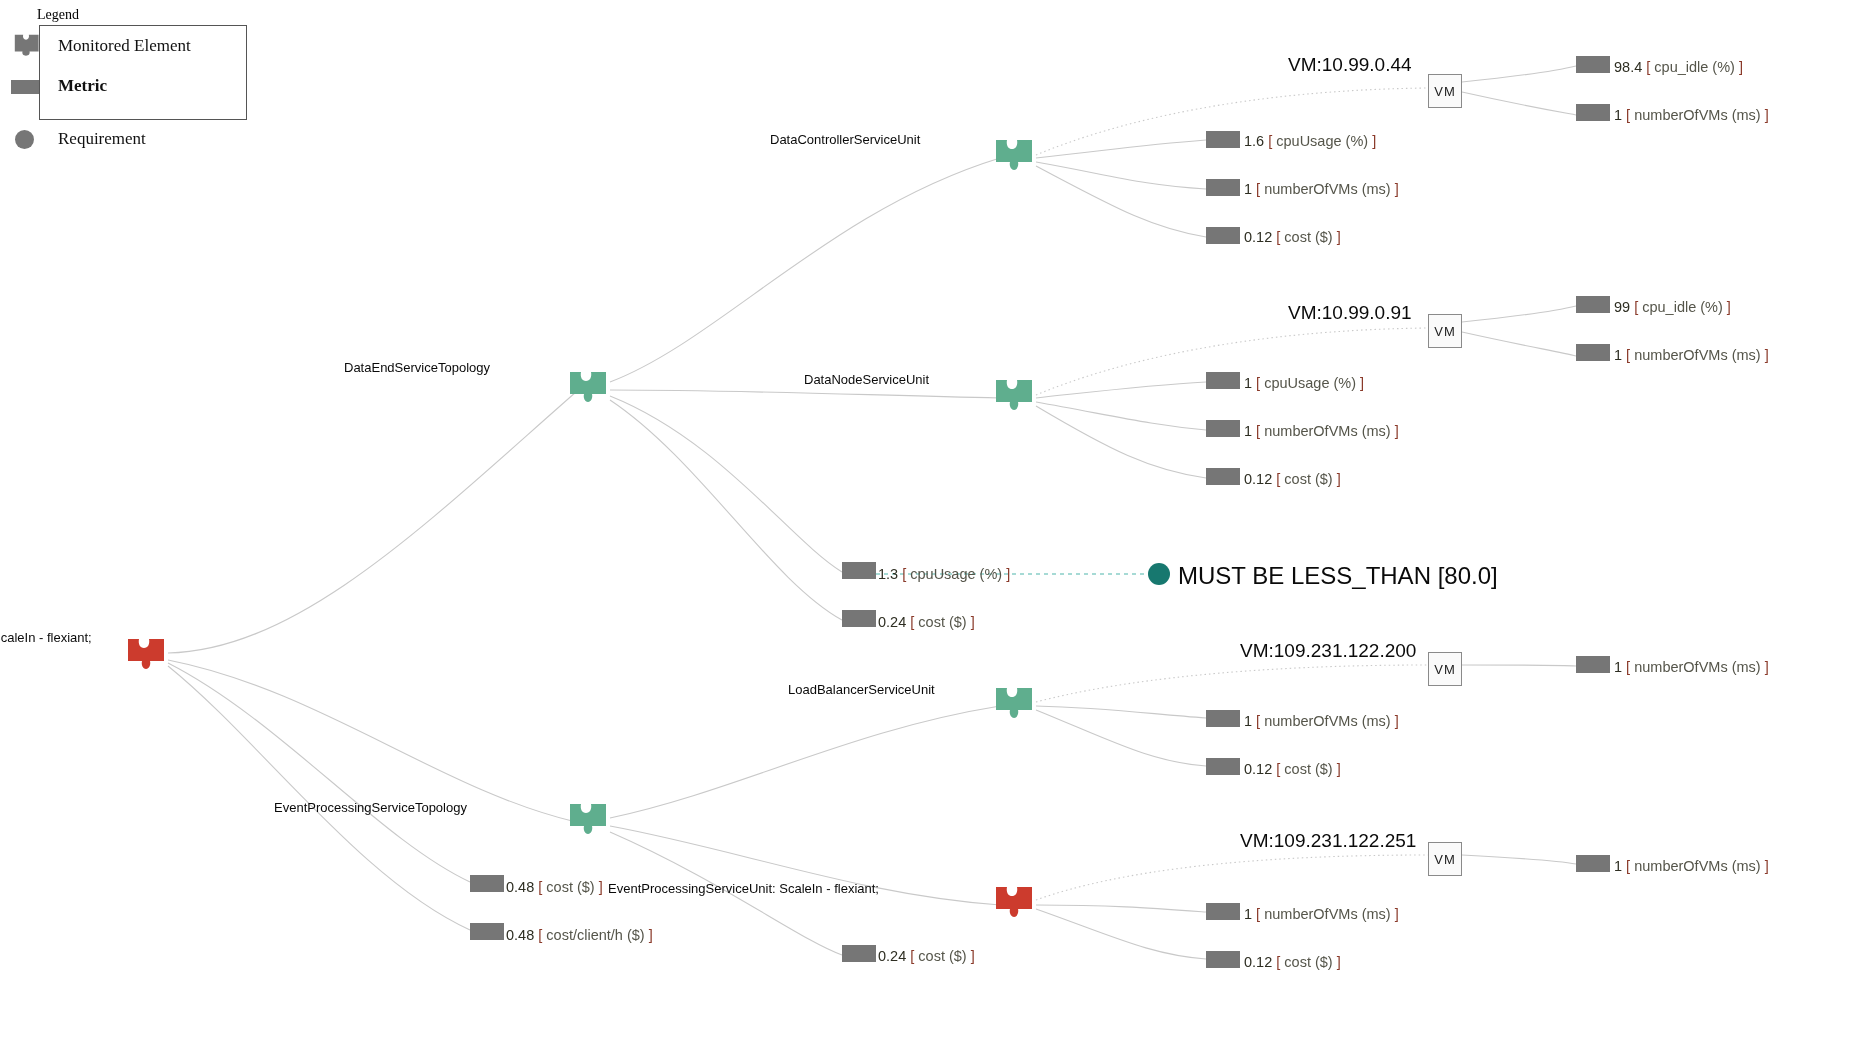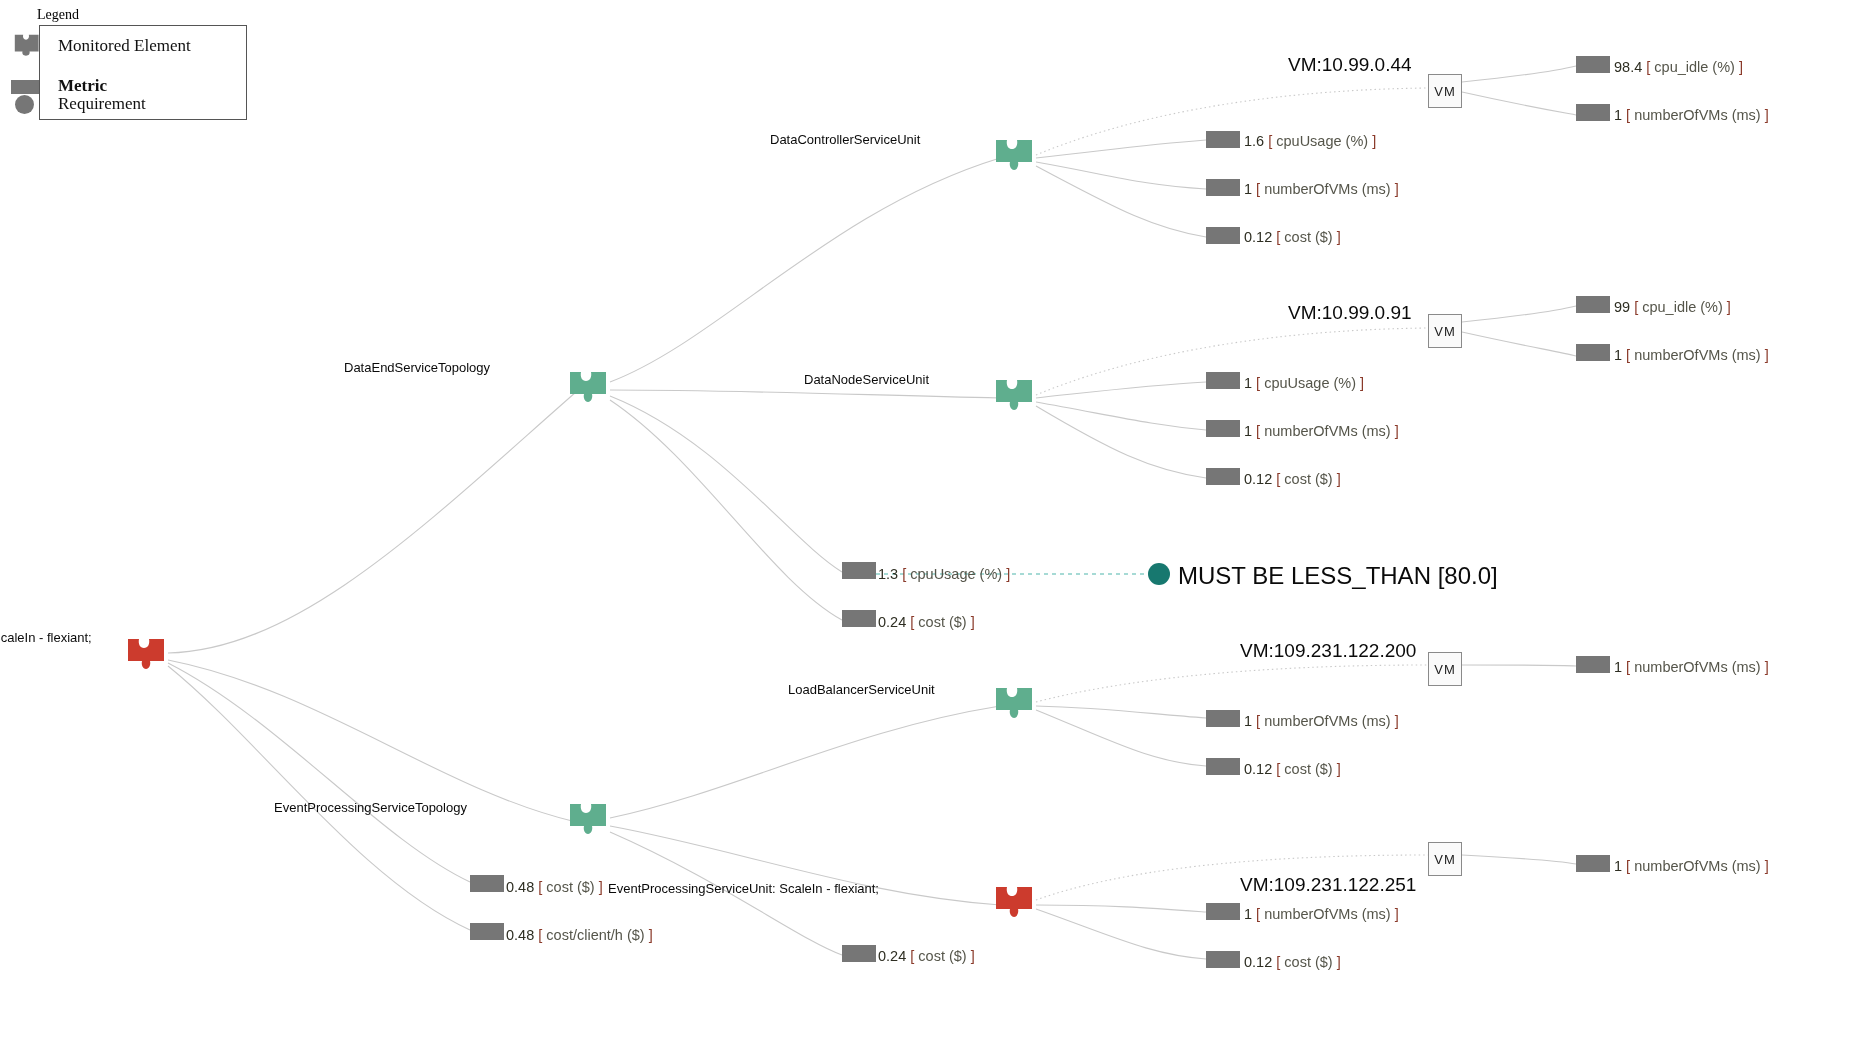--- a/index.html
+++ b/index.html
@@ -211,21 +211,21 @@
     <span class="legend-label">Monitored Element</span>
   </div>
 
   <div class="legend-row" style="top:72px;font-weight:bold;">
     <span style="display:inline-block;width:32px;height:28px;position:relative;">
       <span style="position:absolute;left:1px;top:8px;width:28px;height:14px;background:#767676;"></span>
     </span>
     <span class="legend-label">Metric</span>
   </div>
 
-  <div class="legend-row" style="top:90px;text-align:right;">
+  <div class="legend-row" style="top:125px;text-align:right;">
     <span style="display:inline-block;width:32px;height:28px;position:relative;">
       <span style="position:absolute;left:5px;top:5px;width:19px;height:19px;border-radius:50%;background:#767676;"></span>
     </span>
     <span class="legend-label">Requirement</span>
   </div>
 
   <div class="node-label" style="left:-8px; top:630px;">ScaleIn - flexiant;</div>
   <div class="puzzle" style="left:124px; top:635px;">
     <svg viewBox="0 0 44 40">
       <path fill="#cc3b2d" d="M4,4 L15,4 C14,9 16,13 20,13 C24,13 26,9 25,4 L40,4 L40,26 L26,26 C27,30 25,34 22,34 C19,34 17,30 18,26 L4,26 Z"></path>
@@ -276,21 +276,21 @@
 
   <div class="vm-label" style="left:1288px; top:54px;">VM:10.99.0.44</div>
   <div class="vm-node" style="left:1428px; top:74px;">VM</div>
 
   <div class="vm-label" style="left:1288px; top:294px;margin-top:8px;">VM:10.99.0.91</div>
   <div class="vm-node" style="left:1428px; top:314px;">VM</div>
 
   <div class="vm-label" style="left:1240px; top:640px;">VM:109.231.122.200</div>
   <div class="vm-node" style="left:1428px; top:652px;">VM</div>
 
-  <div class="vm-label" style="left:1240px; top:830px;margin-top:44px;">VM:109.231.122.251</div>
+  <div class="vm-label" style="left:1240px; top:830px;">VM:109.231.122.251</div>
   <div class="vm-node" style="left:1428px; top:842px;">VM</div>
 
   <div class="metric-node" style="left:1206px; top:131px;"></div>
   <div class="metric-label" style="left:1244px; top:133px;">
     <span class="mval">1.6</span><span class="mbr"> [ </span><span class="mname">cpuUsage (%)</span><span class="mbr"> ]</span>
   </div>
 
   <div class="metric-node" style="left:1206px; top:179px;"></div>
   <div class="metric-label" style="left:1244px; top:181px;">
     <span class="mval">1</span><span class="mbr"> [ </span><span class="mname">numberOfVMs (ms)</span><span class="mbr"> ]</span>

